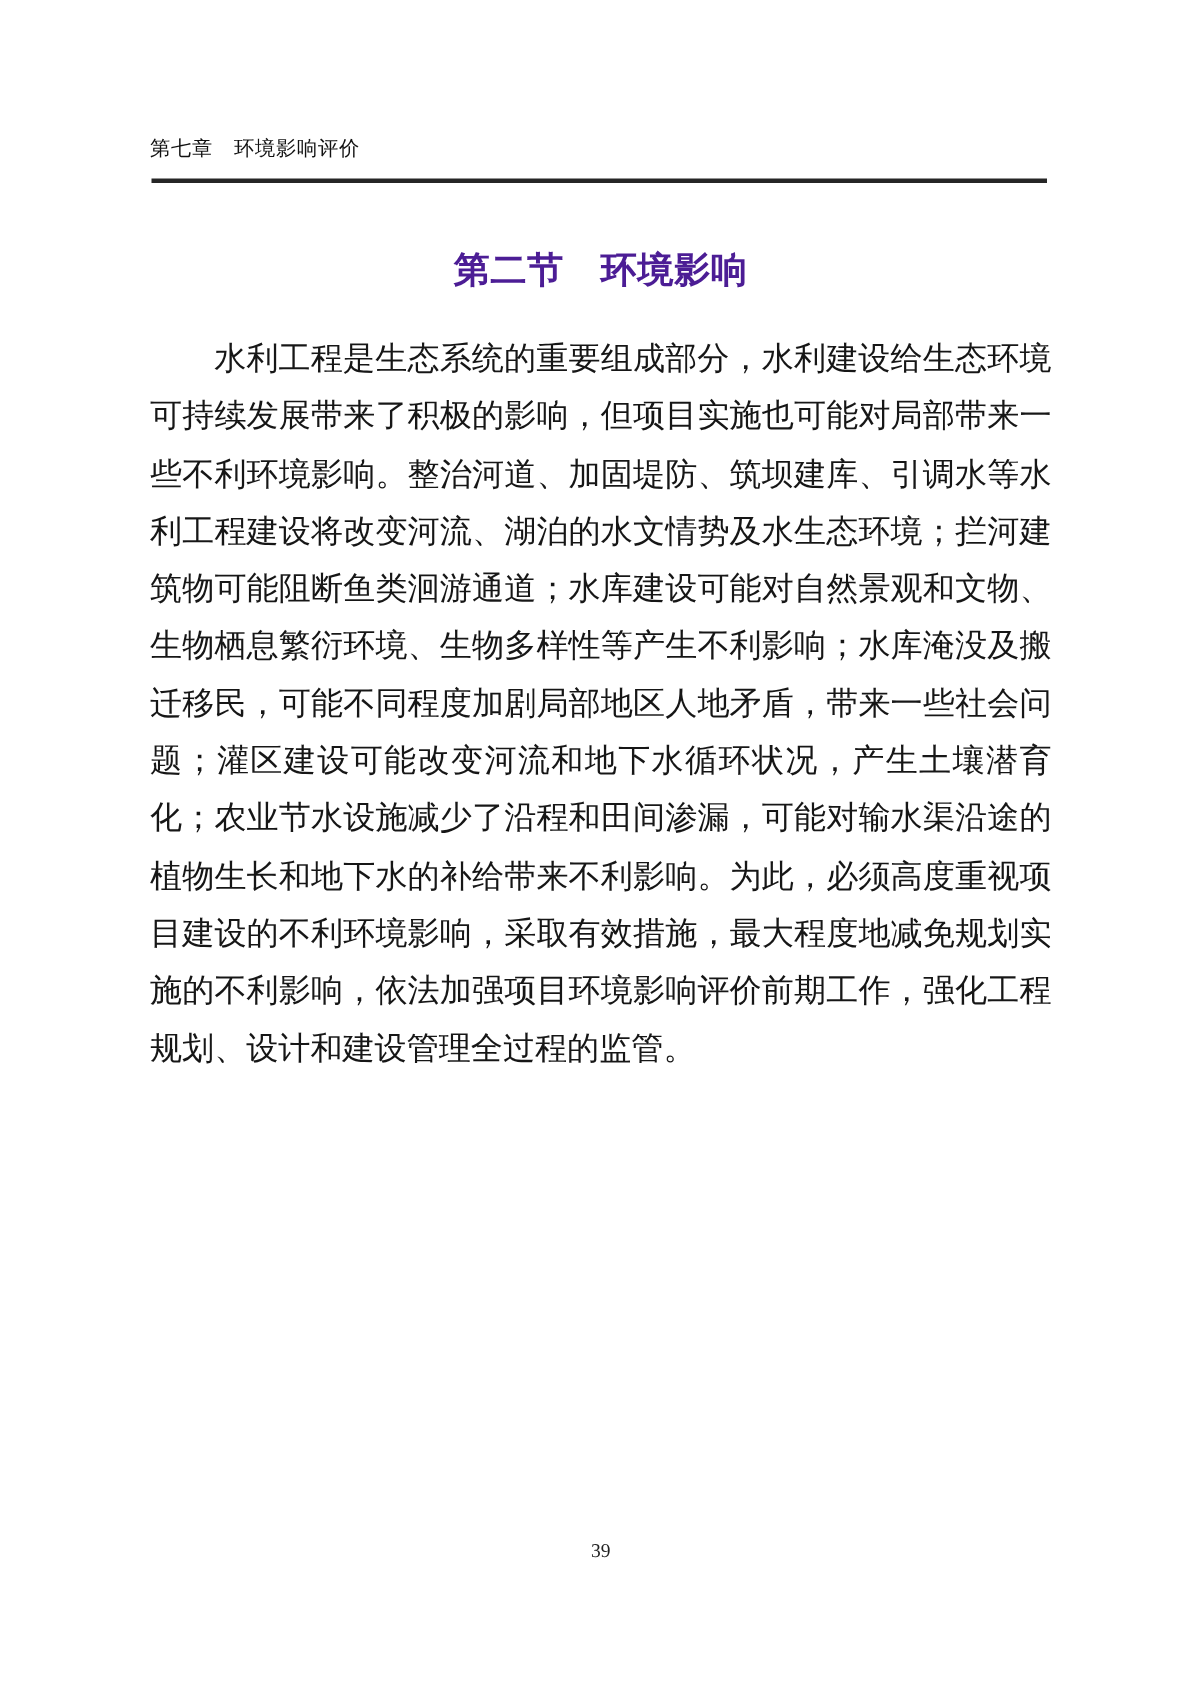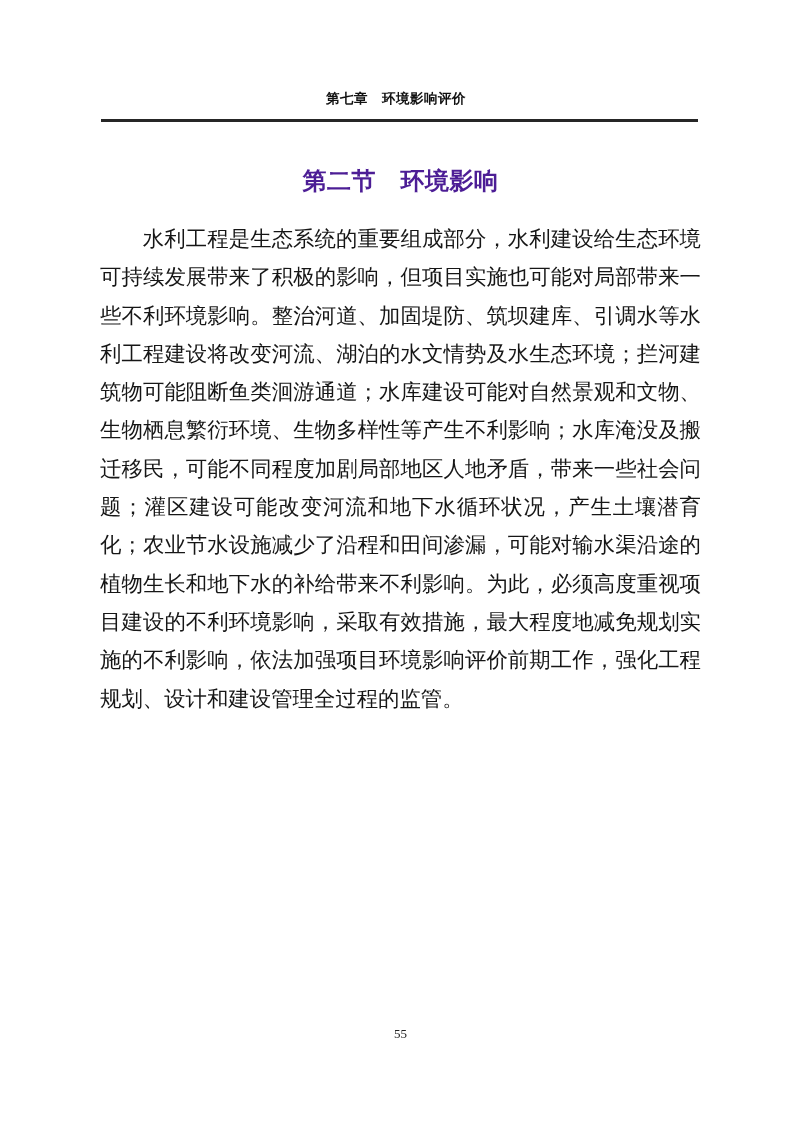--- a/index.html
+++ b/index.html
@@ -14,23 +14,23 @@
     background: #ffffff;
     overflow: hidden;
     color: #161616;
     font-family: "Liberation Serif", serif;
   }
   .running-header {
     position: absolute;
     top: 90px;
     left: 100px;
     width: 592px;
-    text-align: center;
+    text-align: left;
     font-family: "Liberation Sans", sans-serif;
-    font-weight: bold;
+    font-weight: normal;
     font-size: 13.5px;
     letter-spacing: 0.5px;
     color: #111111;
     white-space: nowrap;
   }
   .header-rule {
     position: absolute;
     top: 119px;
     left: 101px;
     width: 597px;
@@ -87,16 +87,16 @@
 
   <div class="page-body">
 
     <h2 class="section-heading">第二节　环境影响</h2>
 
 
     <p class="para indent">水利工程是生态系统的重要组成部分，水利建设给生态环境可持续发展带来了积极的影响，但项目实施也可能对局部带来一些不利环境影响。整治河道、加固堤防、筑坝建库、引调水等水利工程建设将改变河流、湖泊的水文情势及水生态环境；拦河建筑物可能阻断鱼类洄游通道；水库建设可能对自然景观和文物、生物栖息繁衍环境、生物多样性等产生不利影响；水库淹没及搬迁移民，可能不同程度加剧局部地区人地矛盾，带来一些社会问题；灌区建设可能改变河流和地下水循环状况，产生土壤潜育化；农业节水设施减少了沿程和田间渗漏，可能对输水渠沿途的植物生长和地下水的补给带来不利影响。为此，必须高度重视项目建设的不利环境影响，采取有效措施，最大程度地减免规划实施的不利影响，依法加强项目环境影响评价前期工作，强化工程规划、设计和建设管理全过程的监管。</p>
   </div>
 
   <div class="page-footer">
-    <span>55</span>
+    <span>39</span>
   </div>
 
 </div>
 
 </body></html>

